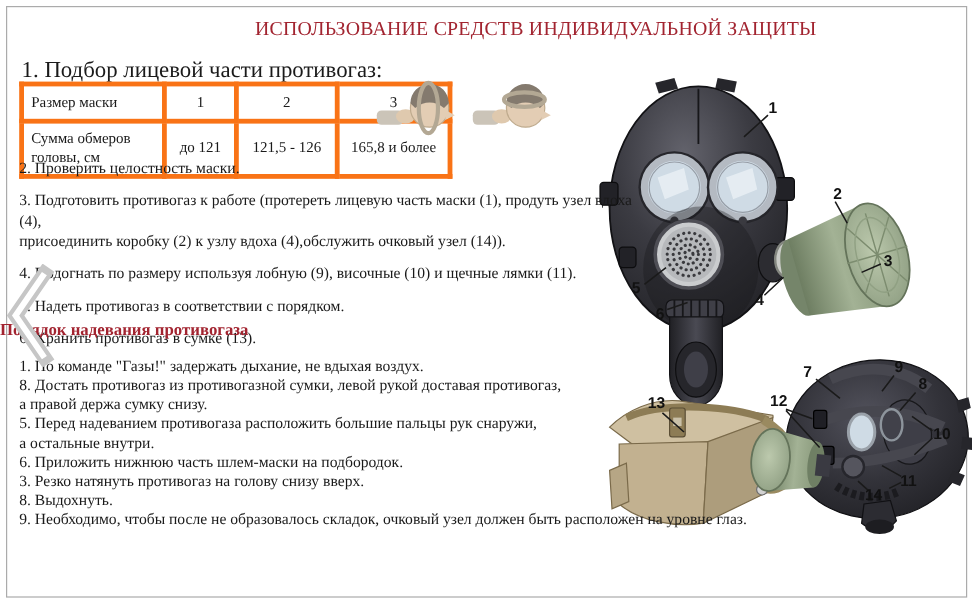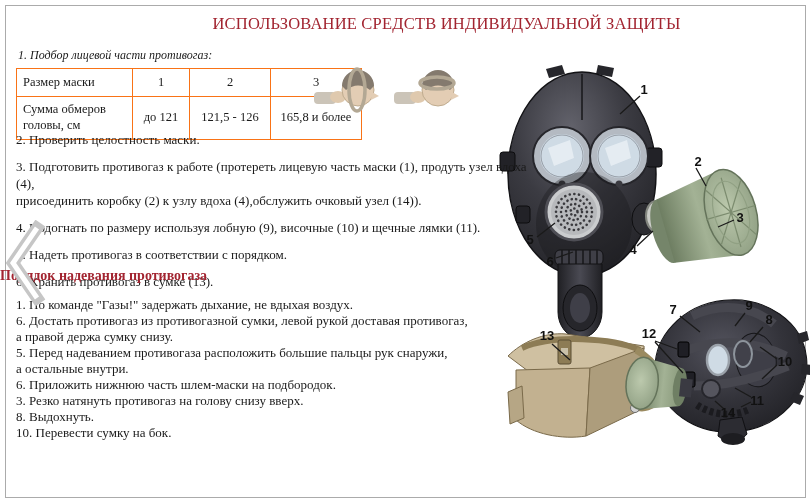--- a/index.html
+++ b/index.html
@@ -13,28 +13,28 @@
   .frame {
     position: absolute; left: 5px; top: 5px; right: 5px; bottom: 5px;
     border: 1px solid #ababab; pointer-events: none;
   }
   .title {
     position: absolute; top: 14px; left: 0; width: 100%;
     text-align: center; font-weight: normal; font-size: 16.5px;
     color: var(--accent); letter-spacing: 0.2px; margin-left: 41px;
   }
   .intro {
-    position: absolute; left: 18px; top: 48px; font-size: 12px; font-style: italic;
+    position: absolute; left: 18px; top: 48px; font-size: 19px;
   }
   table.size-table {
     position: absolute; left: 16px; top: 68px;
     border-collapse: collapse; font-size: 12.5px; table-layout: fixed;
   }
   table.size-table td {
-    border: 1px solid #f97316; padding: 4px 6px; line-height: 1.25;
+    border: 4px solid #f97316; padding: 4px 6px; line-height: 1.25;
   }
   td.c-lbl { width: 103px; }
   td.c-v1 { width: 44px; text-align: center; }
   td.c-v2 { width: 68px; text-align: center; }
   td.c-v3 { width: 78px; text-align: center; }
   tr.r1 td { height: 19px; }
   tr.r2 td { height: 34px; }
   .heads-fig { position: absolute; left: 312px; top: 56px; }
   .front-fig { position: absolute; left: 494px; top: 56px; }
   .side-fig  { position: absolute; left: 494px; top: 288px; }
@@ -241,28 +241,28 @@
 присоединить коробку (2) к узлу вдоха (4),обслужить очковый узел (14)).</div>
     <div class="item">4. Подогнать по размеру используя лобную (9), височные (10) и щечные лямки (11).</div>
     <div class="item">5. Надеть противогаз в соответствии с порядком.</div>
     <div class="item">6. Хранить противогаз в сумке (13).</div>
   </div>
 
   <div class="s2-heading">Порядок надевания противогаза</div>
 
   <div class="s2-items">
     <div class="step">1. По команде "Газы!" задержать дыхание, не вдыхая воздух.</div>
-    <div class="step">6. Достать противогаз из противогазной сумки, левой рукой доставая противогаз,
+    <div class="step">8. Достать противогаз из противогазной сумки, левой рукой доставая противогаз,
 а правой держа сумку снизу.</div>
     <div class="step">5. Перед надеванием противогаза расположить большие пальцы рук снаружи,
 а остальные внутри.</div>
     <div class="step">6. Приложить нижнюю часть шлем-маски на подбородок.</div>
     <div class="step">3. Резко натянуть противогаз на голову снизу вверх.</div>
     <div class="step">8. Выдохнуть.</div>
-    <div class="step">10. Перевести сумку на бок.</div>
+    <div class="step">9. Необходимо, чтобы после не образовалось складок, очковый узел должен быть расположен на уровне глаз.</div>
   </div>
 
   <div class="nav-back">
     <svg width="46" height="86" viewBox="0 0 46 86">
       <polyline points="36,8 12,43 36,78" fill="none" stroke="#c6c6c6" stroke-width="12" stroke-linecap="square"></polyline>
       <polyline points="36,8 12,43 36,78" fill="none" stroke="#ffffff" stroke-width="5"></polyline>
     </svg>
   </div>
 </div>
 

